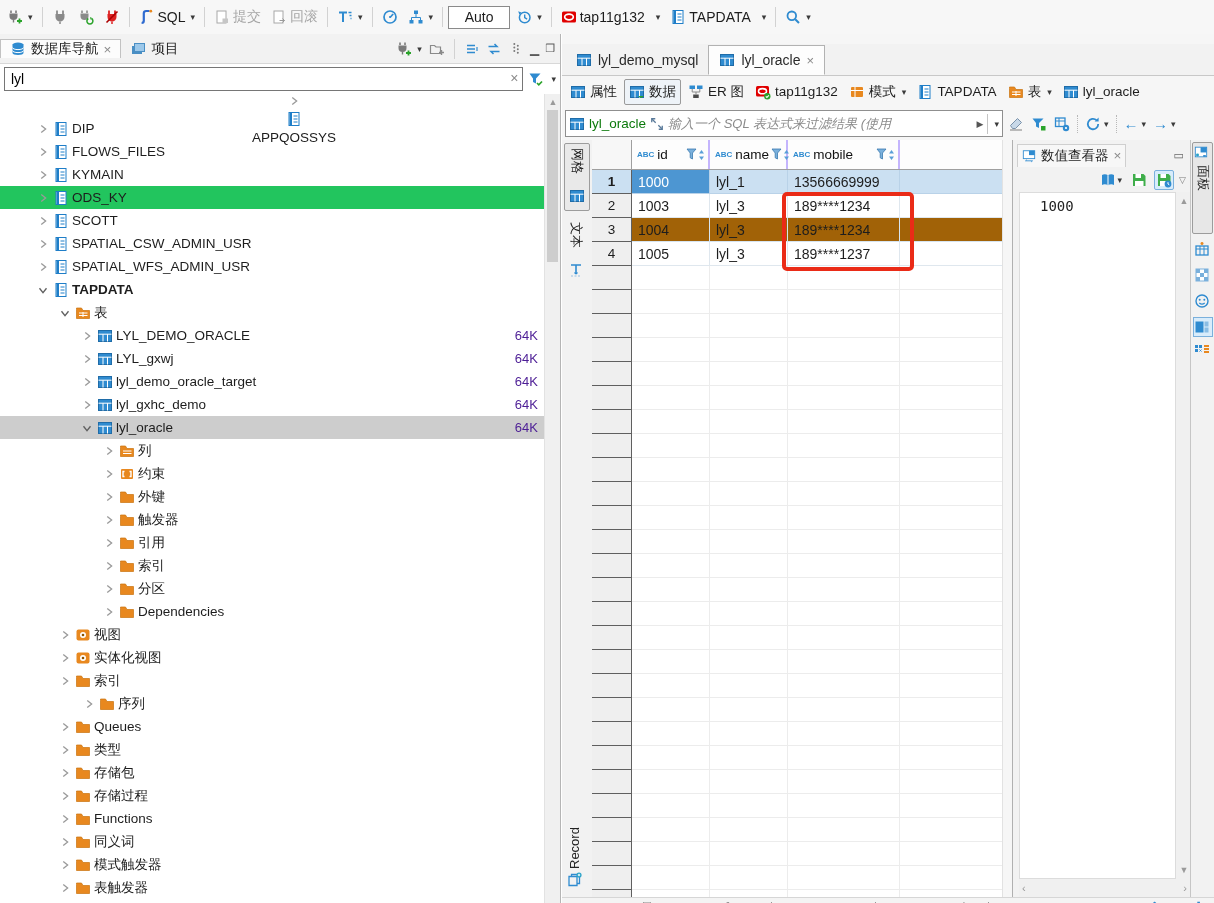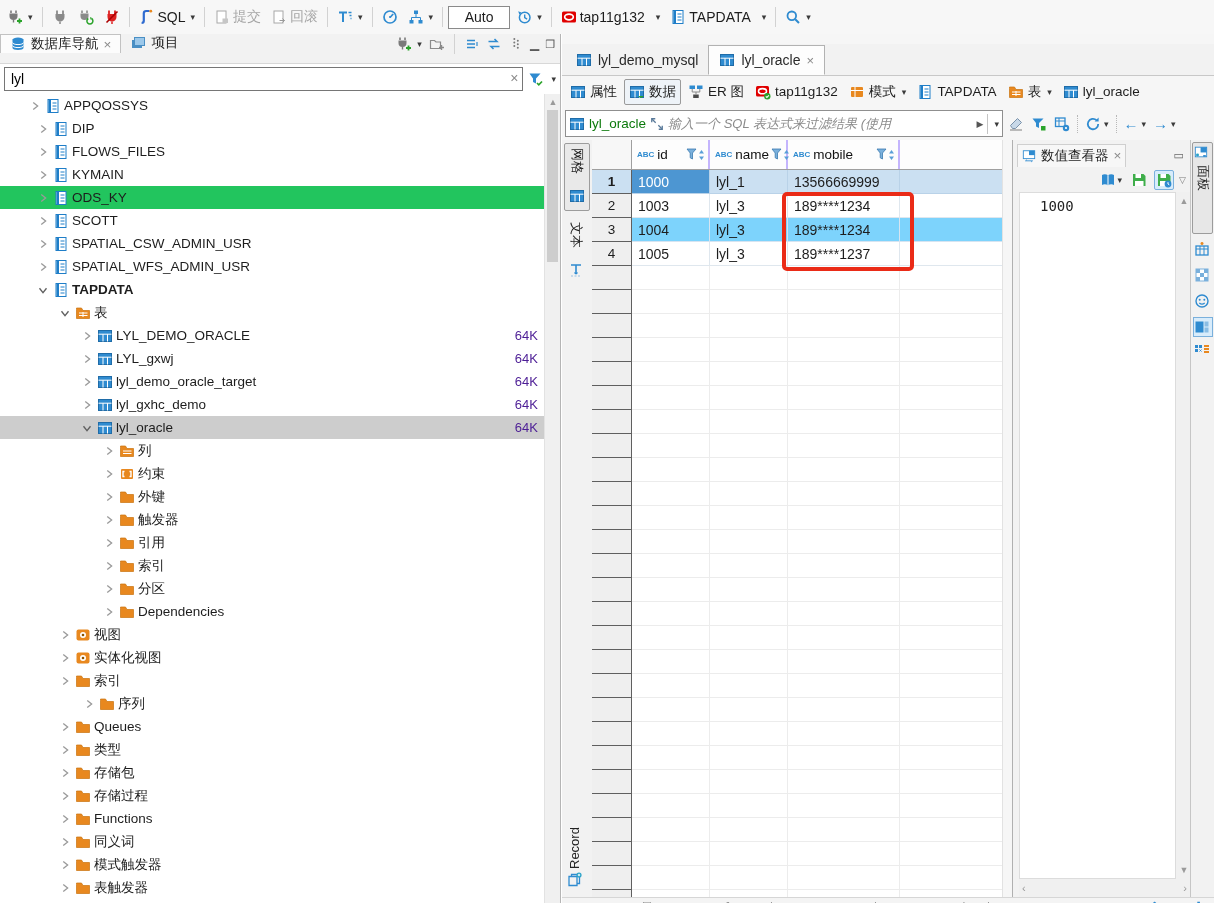--- a/index.html
+++ b/index.html
@@ -12,21 +12,21 @@
 .caret{font-size:9px;color:#3a3a3a;margin-left:2px}
 .dimtext{color:#a6a6a6}
 
 .topbar{position:absolute;left:0;top:0;width:1214px;height:34px;background:#f7f7f7;display:flex;align-items:center;padding:0 3px;gap:2px}
 .tb-btn{display:flex;align-items:center;gap:3px;padding:3px 4px;border-radius:2px}
 .tb-sep{width:1px;height:20px;background:#d2d2d2;margin:0 3px}
 .tb-label{font-size:14px}
 .auto-box{width:62px;height:23px;border:1px solid #8a8a8a;background:#fff;text-align:center;line-height:21px;font-size:14px}
 
 .leftpanel{position:absolute;left:0;top:34px;width:561px;height:869px;background:#fff;border-right:1px solid #b5b5b5;overflow:hidden}
-.nav-tabs{position:absolute;left:0;top:0;width:100%;height:30px;background:#f2f2f2;border-bottom:1px solid #d8d8d8;display:flex;align-items:flex-start}
+.nav-tabs{position:absolute;left:0;top:0;width:100%;height:30px;background:#f2f2f2;border-bottom:1px solid #d8d8d8;display:flex;align-items:center}
 .nav-tab{display:flex;align-items:center;gap:5px;padding:0 9px;font-size:13.5px}
 .nav-tab.active{background:#fcfcfc;border:1px solid #c2c2c2;border-bottom:none}
 .nav-tools{margin-left:auto;display:flex;align-items:center;gap:6px;padding-right:5px}
 .search-row{position:absolute;left:0;top:30px;width:100%;height:30px;display:flex;align-items:center;padding:3px 4px;gap:5px;background:#fff}
 .search-wrap{position:relative;flex:1;height:24px}
 .search-input{width:100%;height:24px;border:1px solid #767676;padding:0 22px 0 6px;font:14px "Liberation Sans",sans-serif}
 .search-x{position:absolute;right:5px;top:3px;color:#8a8a8a;font-size:14px;line-height:16px}
 .tree{position:absolute;left:0;top:60px;right:16px;bottom:0;overflow:hidden}
 .tree-row{position:relative;height:23px;display:flex;align-items:center;gap:3px;white-space:nowrap}
 .tree-row.hov{background:#22c55e}
@@ -66,21 +66,21 @@
 .g-col{display:flex;align-items:center;gap:2px;padding:0 2px 0 5px;border-right:2px solid #c4b5fd;font-size:13.5px;color:#111}
 .abc{color:#2f8bd0;font-size:8px;font-weight:bold;letter-spacing:0;margin-right:1px}
 .hsort{width:20px;height:14px;margin-left:auto}
 .w-id{width:78px}.w-name{width:78px}.w-mob{width:112px}
 .g-fill{flex:1;border-right:none !important}
 .g-row{display:flex;height:24px}
 .g-gut{width:40px;background:#efefef;border-right:1px solid #5f5f5f;border-bottom:1px solid #5f5f5f;text-align:center;line-height:23px;font-size:13.5px}
 .g-cell{display:flex;align-items:center;padding-left:6px;border-right:1px solid #dfe7ee;border-bottom:1px solid #dfe7ee;font-size:14px}
 .g-row.tintA .g-cell{background:#cbe0f2;border-color:#b9d2e8}
 .g-row.tintA .g-gut{background:#cbe0f2;font-weight:bold}
-.g-row.tintB .g-cell{background:#7dd3fc;border-color:#d6e4f1}
+.g-row.tintB .g-cell{background:#a16207;border-color:#d6e4f1}
 .cell-sel{background:#4d96d2 !important;color:#fff}
 .g-row.empty .g-cell{border-right:1px solid #ececec;border-bottom:1px solid #ececec}
 .redbox{position:absolute;left:190px;top:52px;width:132px;height:79px;border:4px solid #ea2b17;border-radius:5px;pointer-events:none}
 .grid-vscroll{position:absolute;left:1002px;top:140px;width:10px;height:757px;background:#f6f6f6;border-left:1px solid #e2e2e2}
 
 .vpanel{position:absolute;left:1012px;top:140px;width:178px;height:757px;background:#f2f2f2;border-left:1px solid #b0b0b0;overflow:hidden}
 .vp-tabrow{height:28px;display:flex;align-items:center;padding:2px 2px 0 4px}
 .vp-tab{display:flex;align-items:center;gap:5px;font-size:13.5px;padding:2px 4px;background:#f7f7f7;border:1px solid #cfcfcf;border-bottom:none}
 .vp-min{margin-left:auto;color:#6a6a6a;font-size:11px;padding:0 4px}
 .vp-tools{height:24px;display:flex;align-items:center;justify-content:flex-end;gap:5px;padding:0 4px}
@@ -334,21 +334,21 @@
       </div>
       <span class="ic">
           <svg viewBox="0 0 16 16">
             <path d="M1.5 2.5h11L8 7.5v5l-3-1.6v-3.4z" fill="#2f8bd0"></path>
             <path d="M9 12l1.8 1.8 3.2-3.3" stroke="#2aa32a" stroke-width="1.7" fill="none"></path>
           </svg>
         </span>
       <span class="caret">▾</span>
     </div>
     <div class="tree">
-        <div class="tree-row" style="padding-left: 28px;">
+        <div class="tree-row" style="padding-left: 44px; flex-direction: column;">
           <span class="ic ic-chev">
             <svg viewBox="0 0 16 16">
               <path d="M6 4l5 4-5 4" fill="none" stroke="#9a9a9a" stroke-width="1.5"></path>
             </svg>
           </span>
           <span class="ic">
             <svg viewBox="0 0 16 16">
               <rect x="3" y="1.5" width="10" height="13" fill="#fff" stroke="#1f7ec8"></rect>
               <rect x="3.5" y="2" width="2.5" height="12" fill="#1f7ec8"></rect>
               <path d="M7.5 5h4M7.5 8h4M7.5 11h4" stroke="#1f7ec8"></path>

